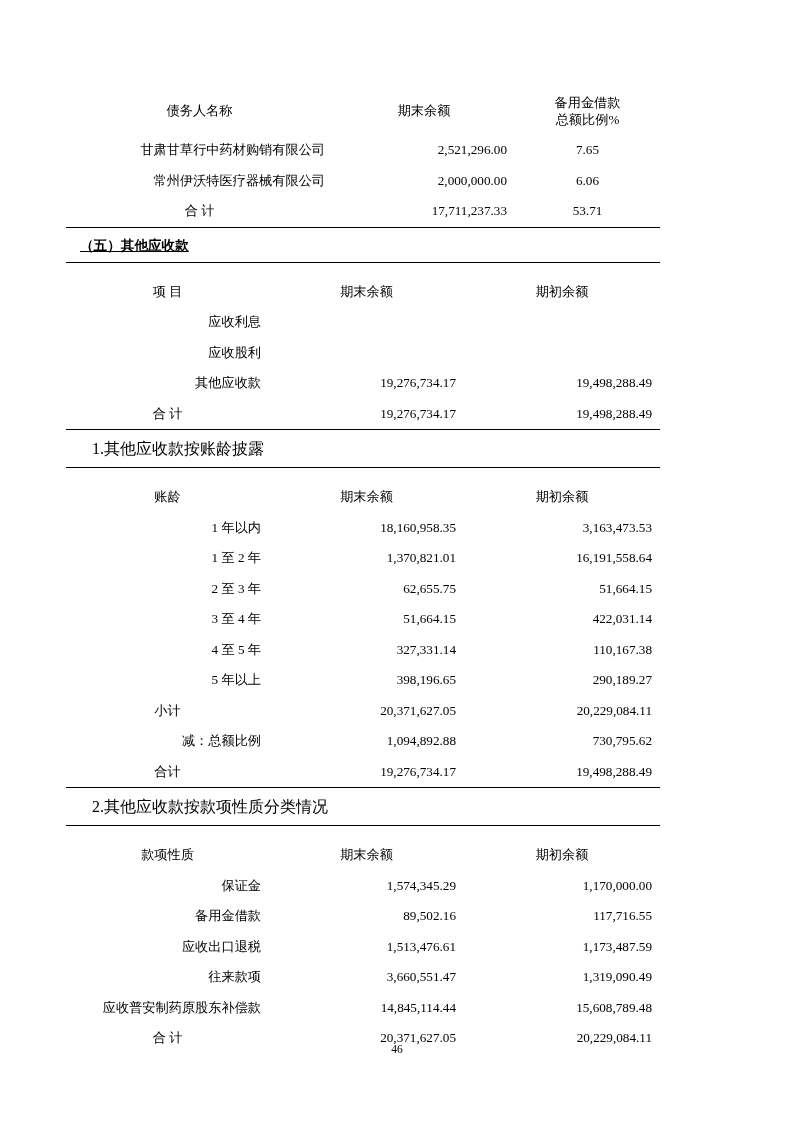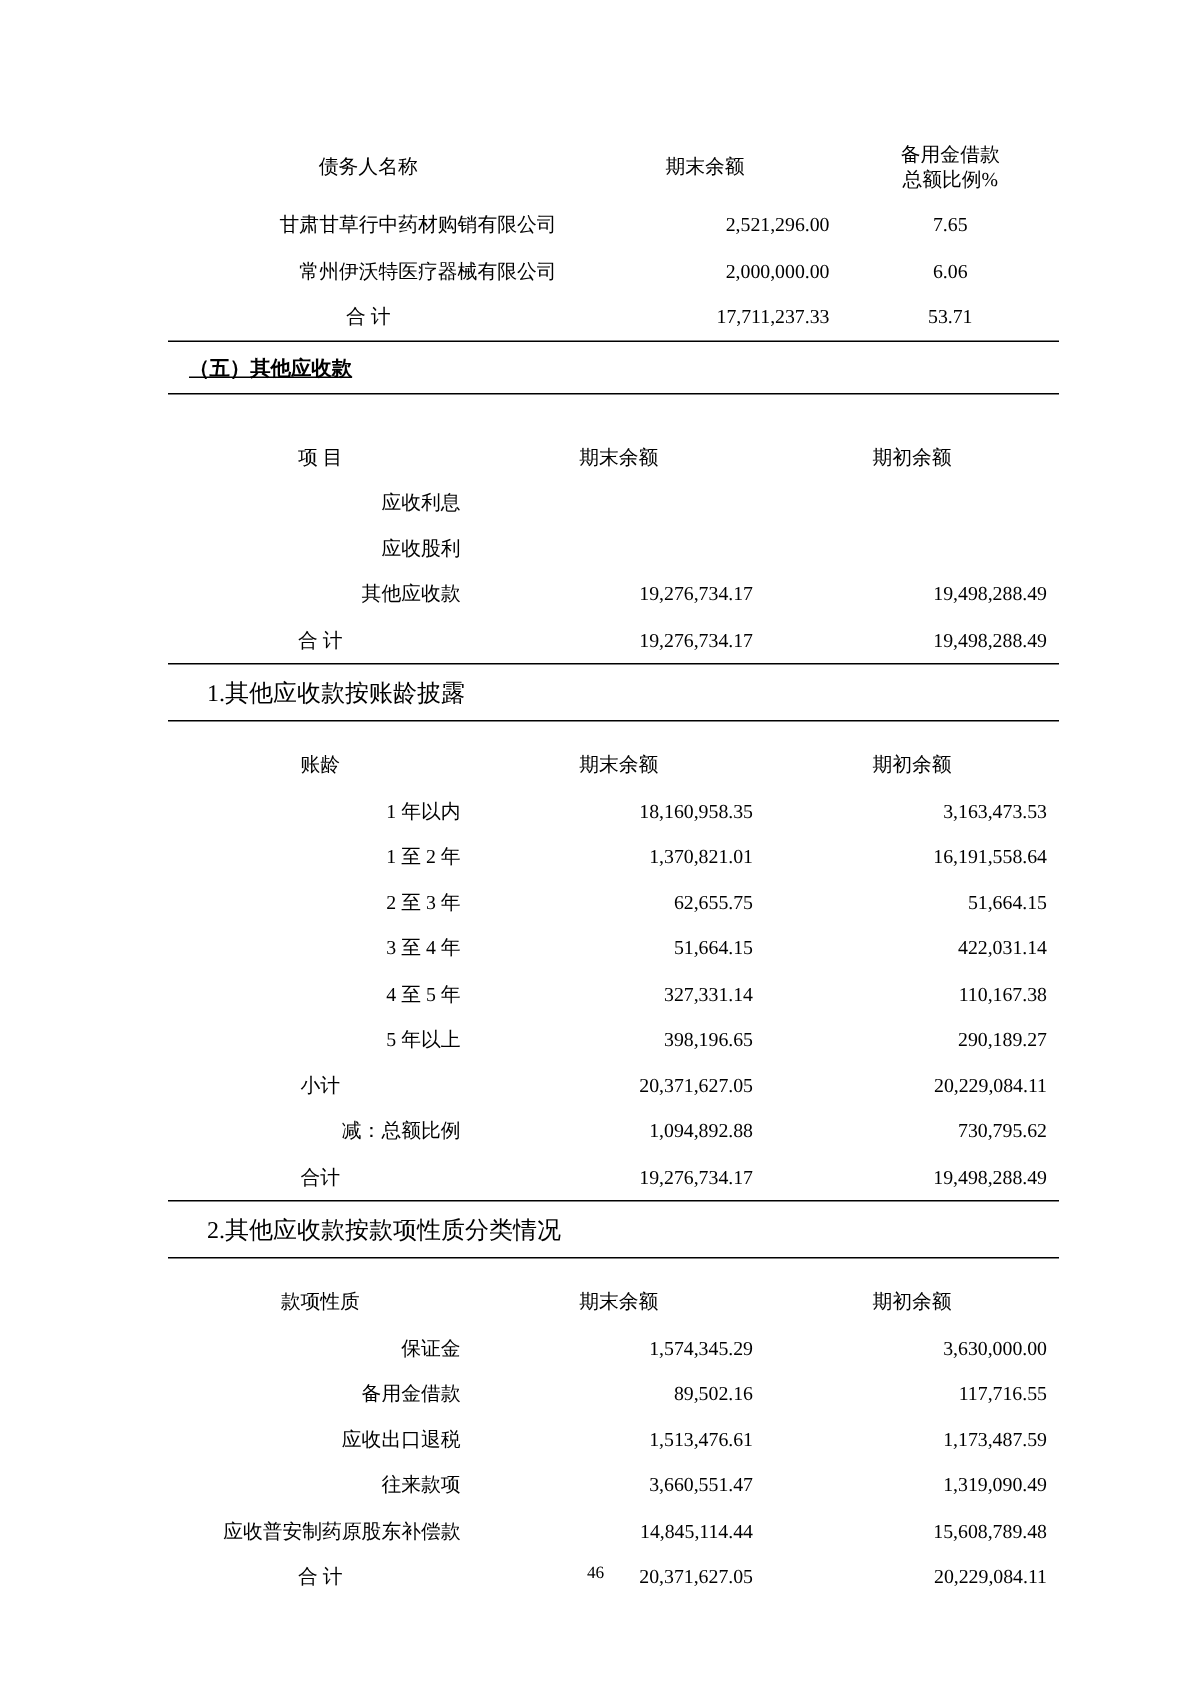--- a/index.html
+++ b/index.html
@@ -11,21 +11,21 @@
     width: 794px;
     height: 1122px;
     font-family: "Liberation Serif", "DejaVu Serif", serif;
     color: #000000;
     position: relative;
   }
   .page {
     width: 794px;
     height: 1122px;
     box-sizing: border-box;
-    padding: 88px 78px 0 112px;
+    padding: 88px 78px 0 66px;
     position: relative;
   }
   table.doc {
     border-collapse: collapse;
     width: 594px;
     table-layout: fixed;
   }
   table.doc td {
     font-size: 13.2px;
     line-height: 1.25;
@@ -108,21 +108,21 @@
       <tr>
         <td class="c-center vline-l">合    计</td>
         <td class="c-right">17,711,237.33</td>
         <td class="c-center vline-r">53.71</td>
       </tr>
     </tbody>
   </table>
 
   <div class="section-head" style="width:594px; box-sizing:border-box;text-decoration:underline;">（五）其他应收款</div>
 
-  <table class="doc" style="margin-top:27px;">
+  <table class="doc" style="margin-top:14px;">
     <colgroup>
       <col style="width:203px">
       <col style="width:195px">
       <col style="width:196px">
     </colgroup>
     <tbody>
       <tr class="rule-top rule-thin">
         <td class="hdr">项    目</td>
         <td class="hdr">期末余额</td>
         <td class="hdr">期初余额</td>
@@ -222,21 +222,21 @@
     </colgroup>
     <tbody>
       <tr class="rule-top rule-thin">
         <td class="hdr">款项性质</td>
         <td class="hdr">期末余额</td>
         <td class="hdr">期初余额</td>
       </tr>
       <tr class="rule-thin">
         <td class="c-left indent1">保证金</td>
         <td class="c-right">1,574,345.29</td>
-        <td class="c-right">3,630,000.00</td>
+        <td class="c-right">1,170,000.00</td>
       </tr>
       <tr class="rule-thin">
         <td class="c-left indent1">备用金借款</td>
         <td class="c-right">89,502.16</td>
         <td class="c-right">117,716.55</td>
       </tr>
       <tr class="rule-thin">
         <td class="c-left indent1">应收出口退税</td>
         <td class="c-right">1,513,476.61</td>
         <td class="c-right">1,173,487.59</td>

